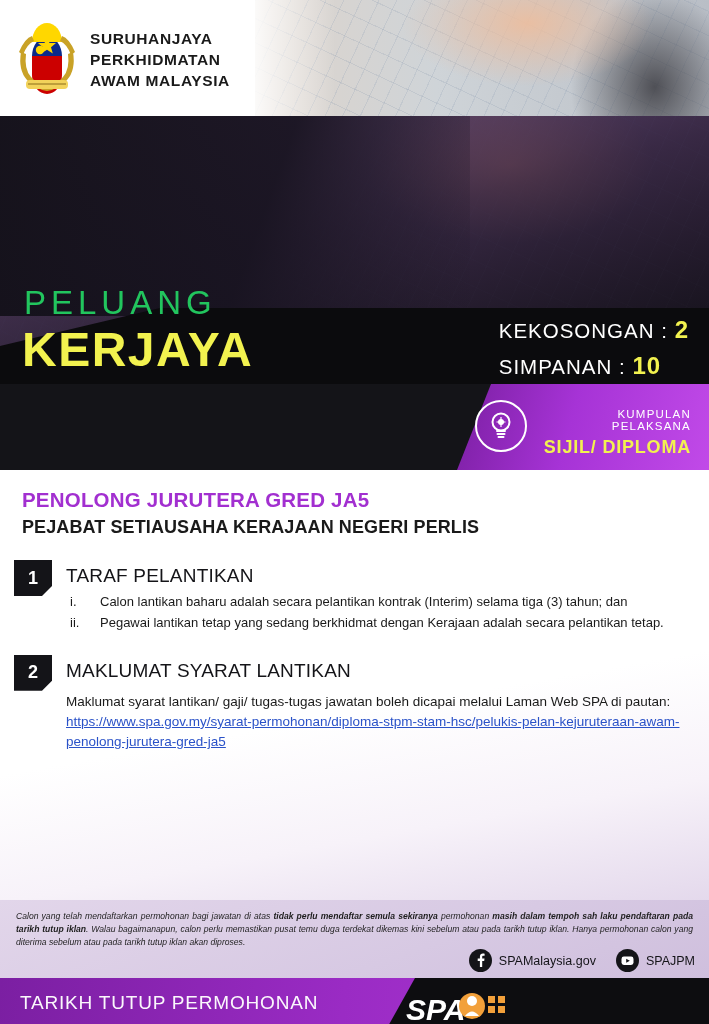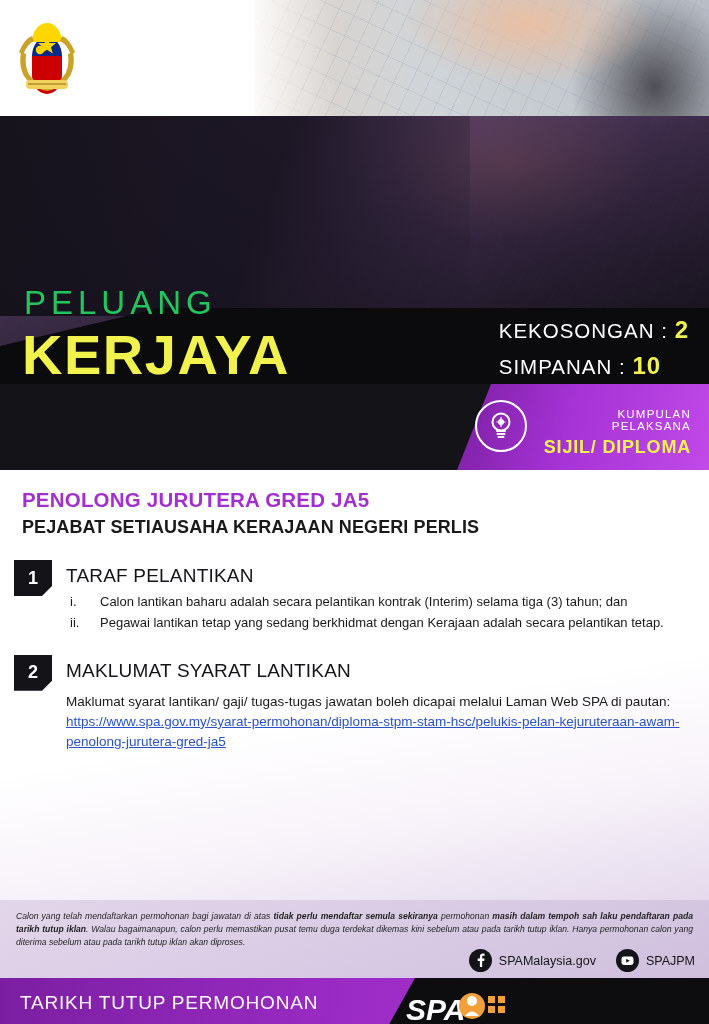--- a/index.html
+++ b/index.html
@@ -66,21 +66,21 @@
     position: absolute; right: 0; top: 192px; width: 100%; height: 76px;
     background: #0b0b0d;
     clip-path: polygon(0 38px, 160px 0, 709px 0, 709px 76px, 0 76px);
   }
   .peluang {
     position: absolute; left: 24px; top: 168px;
     font-size: 33px; letter-spacing: 5px; color: #22c55e; font-weight: 300;
   }
   .kerjaya {
     position: absolute; left: 22px; top: 206px;
-    font-size: 56px; letter-spacing: 1.5px; color: #f2f24f; font-weight: bold;
+    font-size: 48px; letter-spacing: 1.5px; color: #f2f24f; font-weight: bold;
   }
   .stats {
     position: absolute; right: 20px; top: 200px;
     color: #ffffff;
   }
   .stat-line { font-size: 20.5px; letter-spacing: 1px; margin-bottom: 8px; }
   .stat-num { color: #f2f24f; font-weight: bold; font-size: 24px; }
 
   
   .purple-band {
@@ -182,20 +182,25 @@
     <path d="M16 20 a15 19 0 0 1 30 0 z" fill="#ffd700"></path>
     <path d="M31 15 l2.5 6 h6.5 l-5 4.2 1.8 6.3 -5.8-3.8 -5.8 3.8 1.8-6.3 -5-4.2 h6.5 z" fill="#ffd700"></path>
     <circle cx="24" cy="28" r="4.2" fill="#ffd700"></circle>
     <path d="M3 30 q6 -14 13 -16 l2 5 q-7 3 -11 14 z" fill="#c9a227"></path>
     <path d="M59 30 q-6 -14 -13 -16 l-2 5 q7 3 11 14 z" fill="#c9a227"></path>
     <path d="M5 30 q-3 18 6 28 q8 9 20 11 q12 -2 20 -11 q9 -10 6 -28 l-5 2 q2 15 -5 23 q-7 8 -16 10 q-9 -2 -16 -10 q-7 -8 -5 -23 z" fill="#c9a227"></path>
     <rect x="10" y="58" width="42" height="9" rx="4" fill="#f2d25a"></rect>
     <path d="M12 62 h38" stroke="#8a6d1a" stroke-width="1" fill="none"></path>
   </svg>
 
+  <div class="org-title">
+    <div>SURUHANJAYA</div>
+    <div>PERKHIDMATAN</div>
+    <div>AWAM MALAYSIA</div>
+  </div>
 </div>
 
 <div class="hero">
   <div class="hero-photo"></div>
   <div class="hero-veil"></div>
   <div class="hero-left-dark"></div>
   <div class="hero-black-panel"></div>
 
   <div class="peluang">PELUANG</div>
   <div class="kerjaya">KERJAYA</div>

